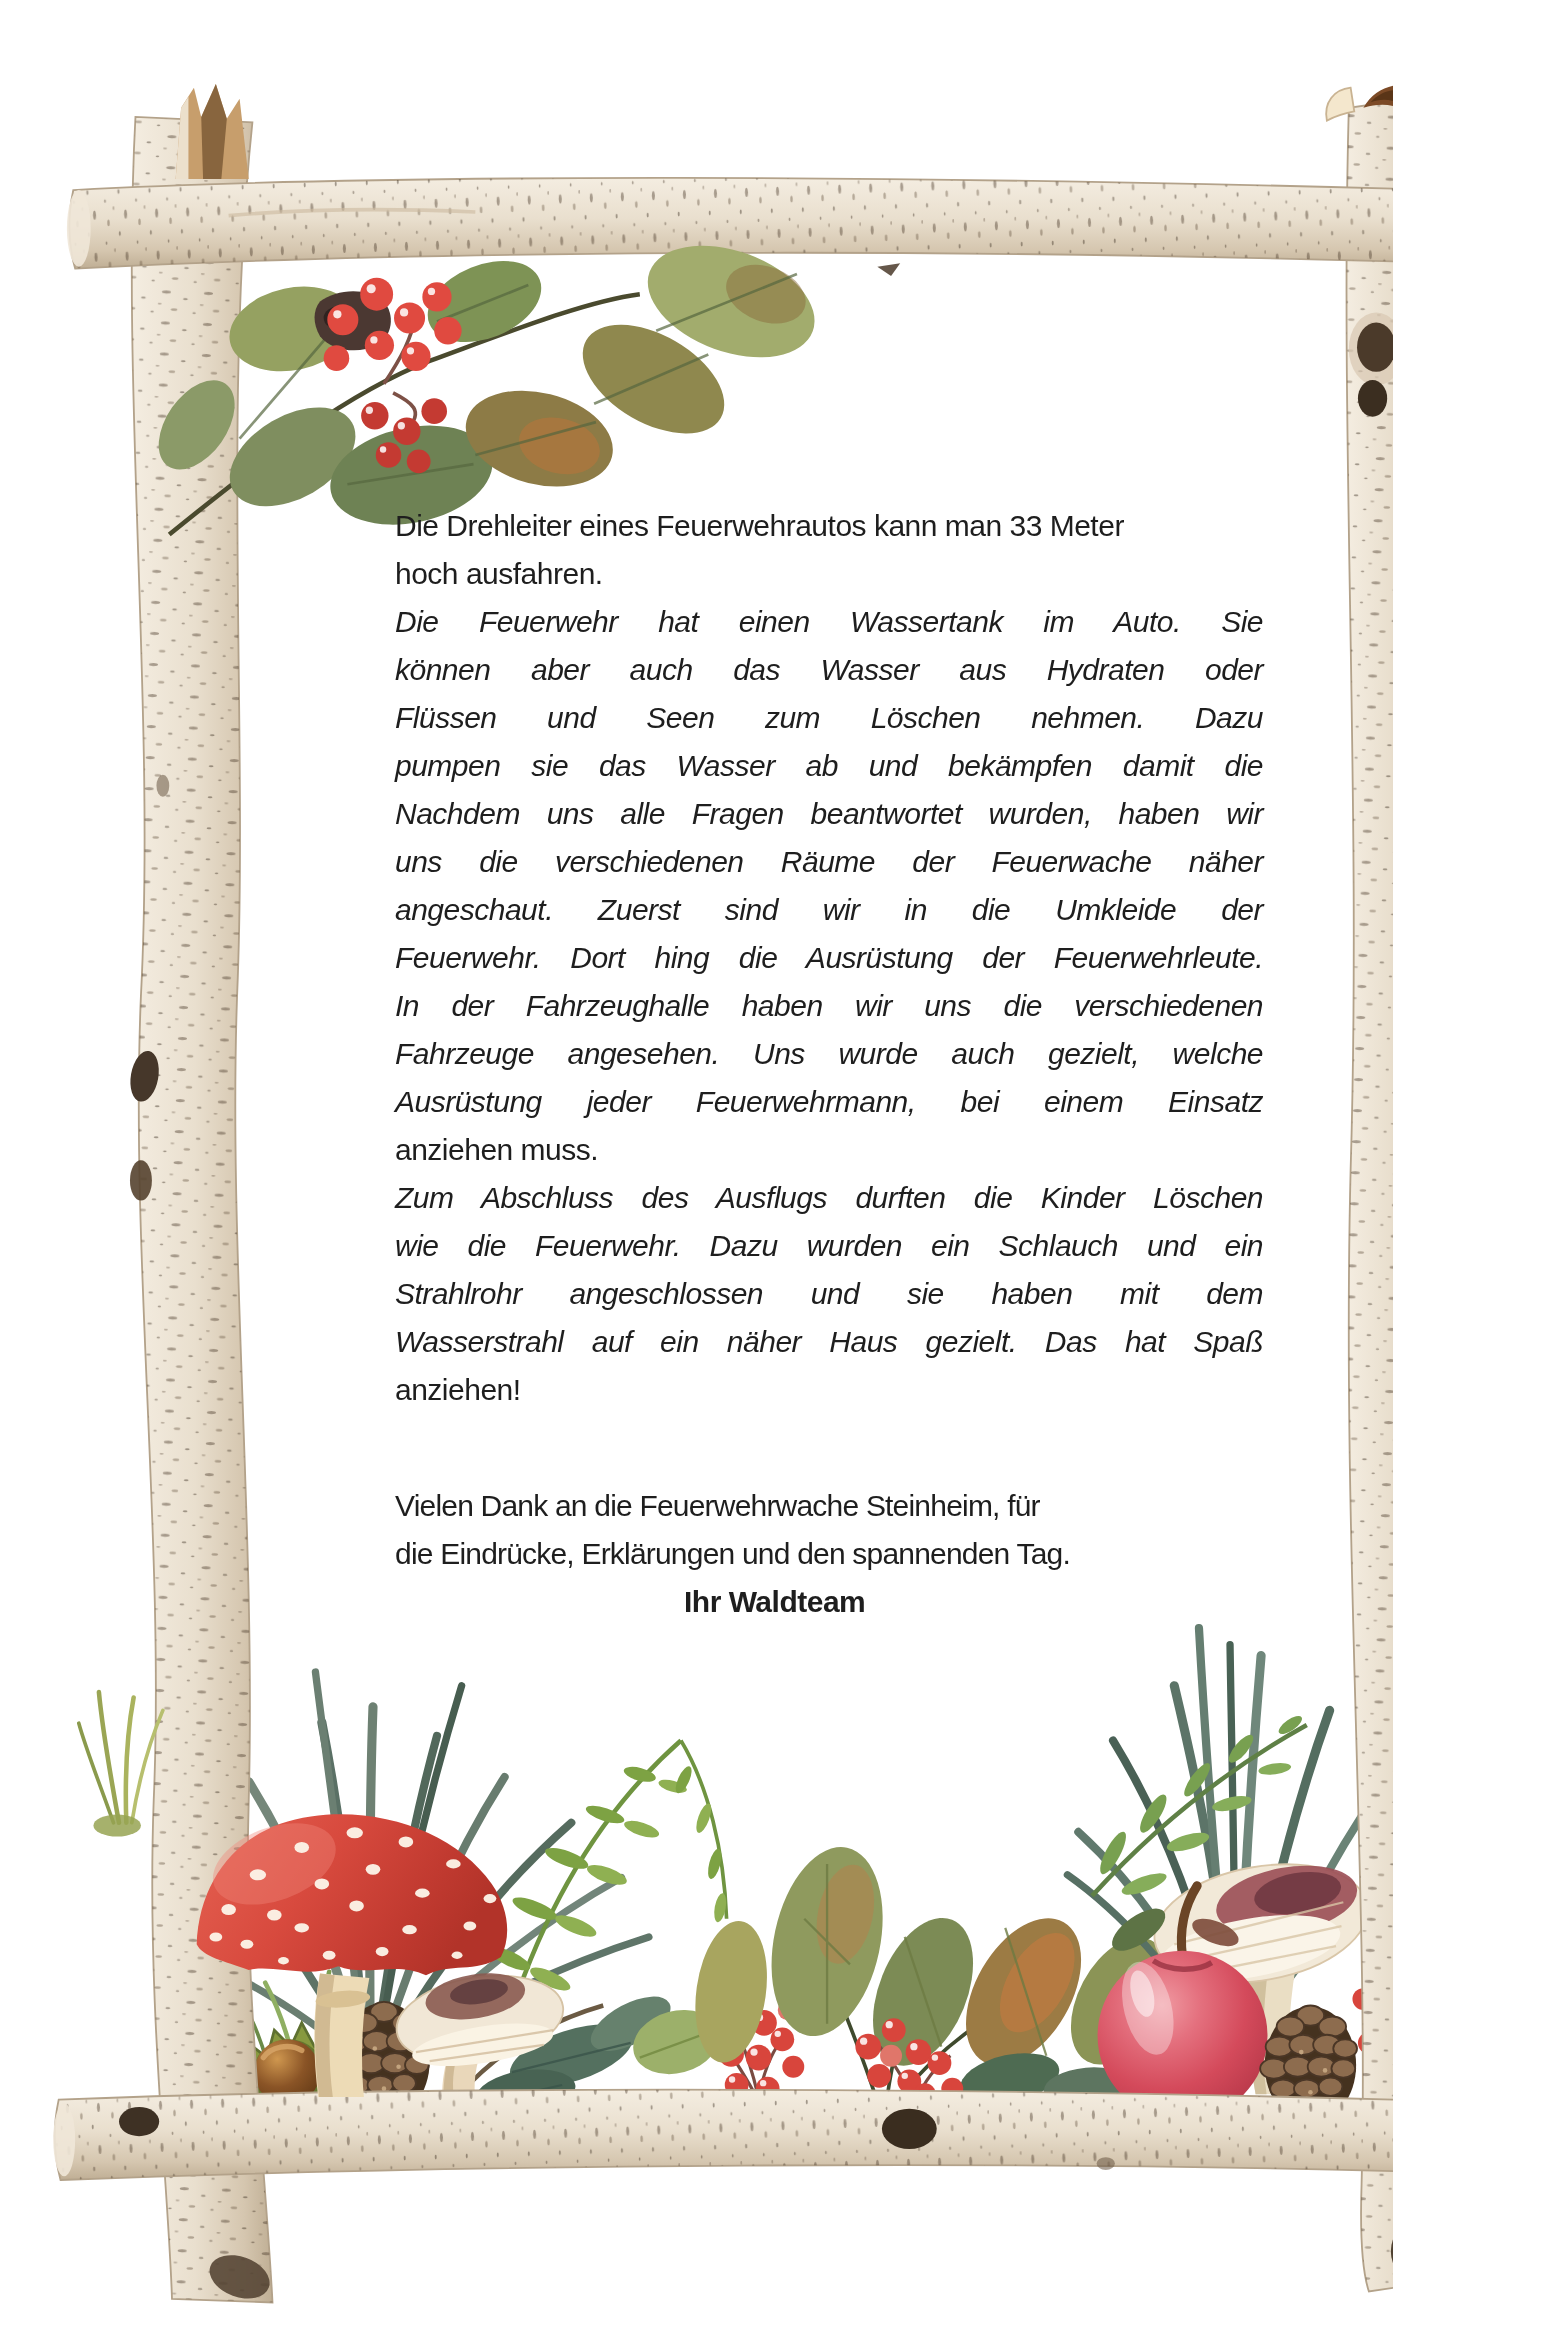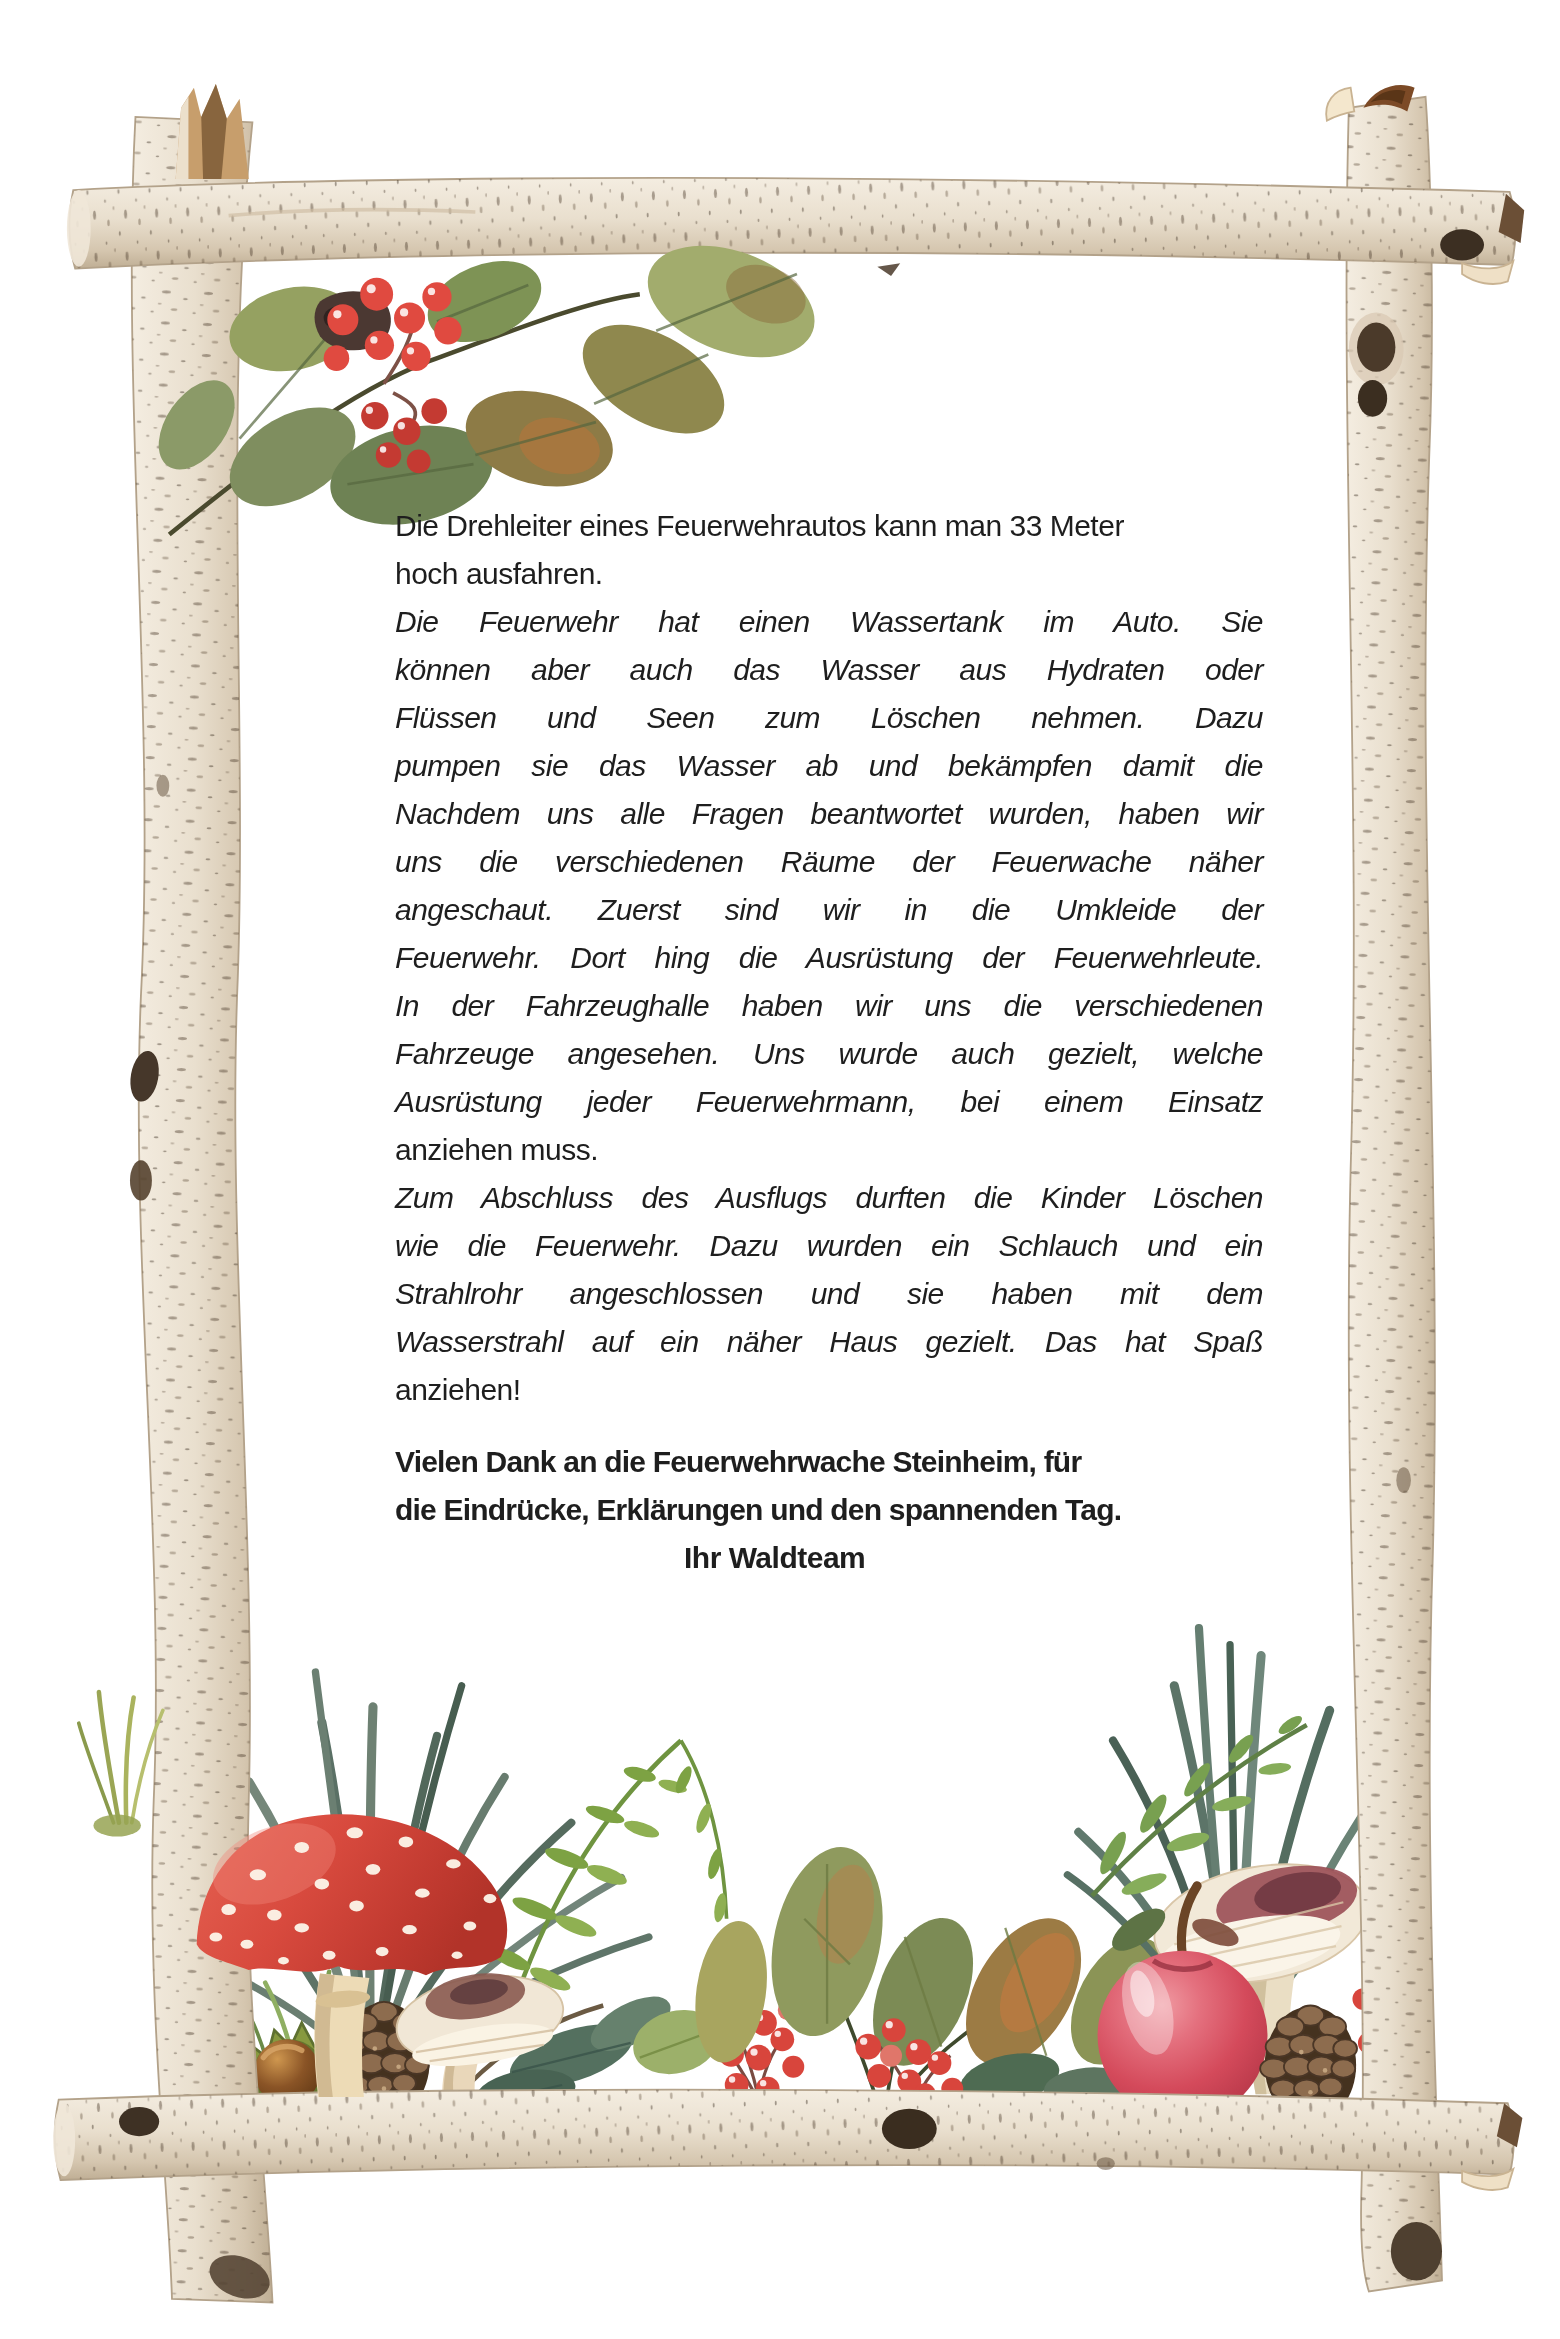--- a/index.html
+++ b/index.html
@@ -1,23 +1,23 @@
 <!DOCTYPE html>
 <html style="font-size:14.6px"><head>
 <meta charset="utf-8">
 <style>
   html,body{margin:0;padding:0;background:#ffffff;}
-  #page{position:relative;width:1559px;height:2339px;background:#ffffff;overflow:hidden;
+  #page{position:relative;width:1393px;height:2339px;background:#ffffff;overflow:hidden;
         font-family:"Liberation Sans",sans-serif;color:#1e1e1e;}
   #frame-art{position:absolute;left:0;top:0;width:1561px;height:2339px;}
   #letter{position:absolute;left:395px;top:502px;width:868px;font-size:30px;line-height:48px;
           letter-spacing:-0.5px;color:#1e1e1e;}
   #letter .line{height:48px;white-space:nowrap;}
   #letter .line.full{white-space:normal;text-align:justify;text-align-last:justify;font-style:italic;}
-  .thanks{margin-top:24px;font-weight:bold;letter-spacing:-0.8px;}
+  .thanks{margin-top:68px;font-weight:normal;letter-spacing:-0.8px;}
   #signature{margin-left:289px;font-weight:bold;letter-spacing:-0.5px;height:48px;}
 </style>
 </head>
 <body>
 
 <div id="page">
 
 <svg id="frame-art" viewBox="0 0 1708 2560" xmlns="http://www.w3.org/2000/svg">
   <defs>
     <linearGradient id="barkV" x1="0" y1="0" x2="1" y2="0">

